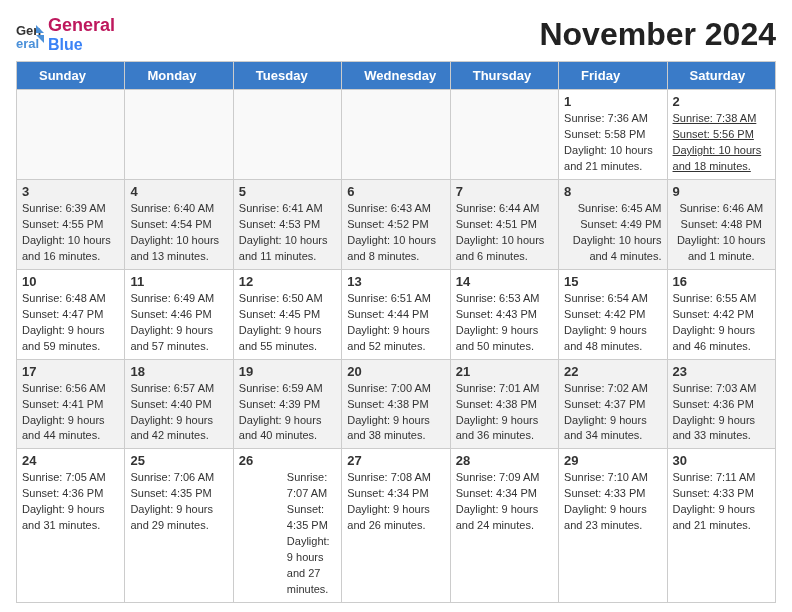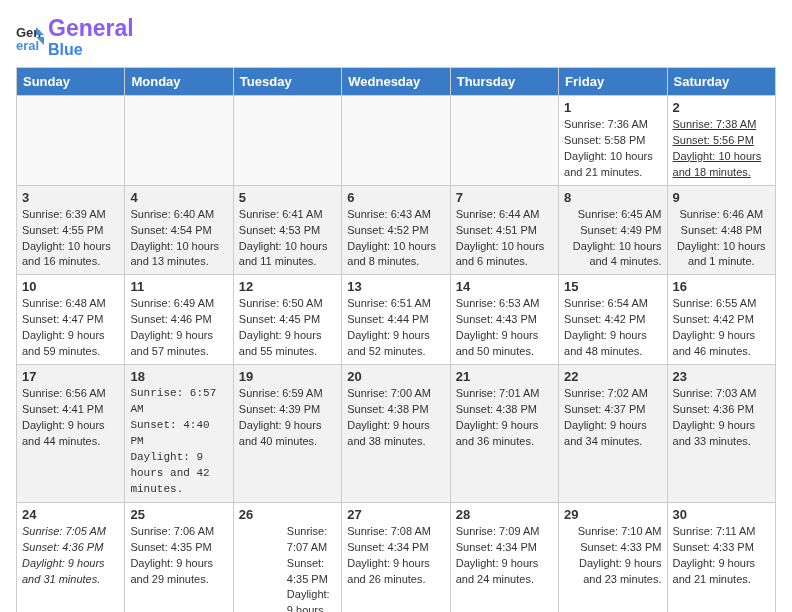--- a/index.html
+++ b/index.html
@@ -39,21 +39,21 @@
     }
     .calendar {
       width: 100%;
       border-collapse: collapse;
       table-layout: fixed;
     }
     .calendar th {
       background: #3a7bc8;
       color: #fff;
       text-align: left;
-      padding: 6px 6px;
+      padding: 6px 22px;
       font-size: 13px;
       border: 1px solid #ccc;
     }
     .calendar td {
       vertical-align: top;
       border: 1px solid #ccc;
       padding: 4px 5px;
       font-size: 10.5px;
       color: #333;
       height: 88px;
@@ -79,25 +79,26 @@
 
 <div class="header">
   <div class="logo">
     <svg class="logo-icon" viewBox="0 0 28 28">
       <text x="0" y="14" font-size="13" font-weight="bold" fill="#333">Gen</text>
       <text x="0" y="27" font-size="13" font-weight="bold" fill="#4a90d9">eral</text>
       <polygon points="20,4 28,12 20,12" fill="#4a90d9"></polygon>
       <polygon points="20,14 28,14 28,22" fill="#4a90d9"></polygon>
     </svg>
     <div>
-      <div style="font-size:23px;font-weight:bold;color:#8b5cf6;line-height:1.1;">General</div>
+      <div style="font-size:18px;font-weight:bold;color:#be185d;line-height:1.1;">General</div>
       <div style="font-size:16px;font-weight:bold;color:#3b82f6;line-height:1.1;">Blue</div>
     </div>
   </div>
   <div class="title-area">
+    <div class="month-title">November 2024</div>
   </div>
 </div>
 
 <table class="calendar">
   <thead>
     <tr>
     <th>Sunday</th>
         <th>Monday</th>
         <th>Tuesday</th>
         <th>Wednesday</th>
@@ -216,21 +217,21 @@
       </tr>
       <tr>
         <td class="row-shade">
           <div class="day-num">17</div>
           <div class="day-info" style="white-space: pre-line;">Sunrise: 6:56 AM
 Sunset: 4:41 PM
 Daylight: 9 hours and 44 minutes.</div>
         </td>
         <td class="row-shade">
           <div class="day-num">18</div>
-          <div class="day-info" style="white-space: pre-line; font-family: Liberation Mono, monospace;">Sunrise: 6:57 AM
+          <div class="day-info" style="white-space: pre-line;">Sunrise: 6:57 AM
 Sunset: 4:40 PM
 Daylight: 9 hours and 42 minutes.</div>
         </td>
         <td class="row-shade">
           <div class="day-num">19</div>
           <div class="day-info" style="white-space: pre-line;">Sunrise: 6:59 AM
 Sunset: 4:39 PM
 Daylight: 9 hours and 40 minutes.</div>
         </td>
         <td class="row-shade">
@@ -254,21 +255,21 @@
         <td class="row-shade">
           <div class="day-num">23</div>
           <div class="day-info" style="white-space: pre-line;">Sunrise: 7:03 AM
 Sunset: 4:36 PM
 Daylight: 9 hours and 33 minutes.</div>
         </td>
       </tr>
       <tr>
         <td>
           <div class="day-num">24</div>
-          <div class="day-info" style="white-space: pre-line; font-style: italic;">Sunrise: 7:05 AM
+          <div class="day-info" style="white-space: pre-line;">Sunrise: 7:05 AM
 Sunset: 4:36 PM
 Daylight: 9 hours and 31 minutes.</div>
         </td>
         <td>
           <div class="day-num">25</div>
           <div class="day-info" style="white-space: pre-line;">Sunrise: 7:06 AM
 Sunset: 4:35 PM
 Daylight: 9 hours and 29 minutes.</div>
         </td>
         <td>
@@ -284,21 +285,21 @@
 Daylight: 9 hours and 26 minutes.</div>
         </td>
         <td>
           <div class="day-num">28</div>
           <div class="day-info" style="white-space: pre-line;">Sunrise: 7:09 AM
 Sunset: 4:34 PM
 Daylight: 9 hours and 24 minutes.</div>
         </td>
         <td>
           <div class="day-num">29</div>
-          <div class="day-info" style="white-space: pre-line; text-align: right;">Sunrise: 7:10 AM
+          <div class="day-info" style="white-space: pre-line;">Sunrise: 7:10 AM
 Sunset: 4:33 PM
 Daylight: 9 hours and 23 minutes.</div>
         </td>
         <td>
           <div class="day-num">30</div>
           <div class="day-info" style="white-space: pre-line;">Sunrise: 7:11 AM
 Sunset: 4:33 PM
 Daylight: 9 hours and 21 minutes.</div>
         </td>
       </tr>

